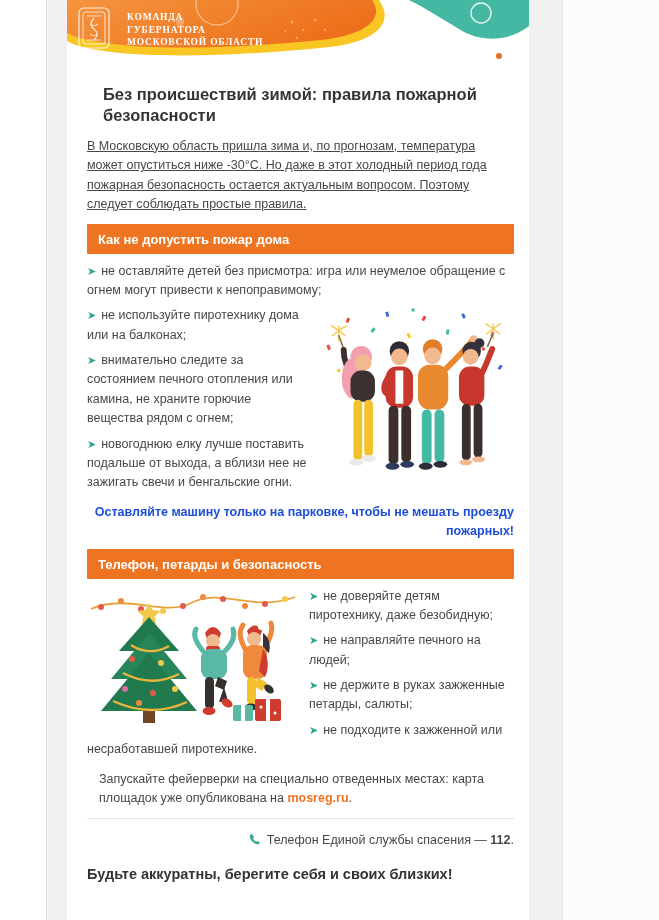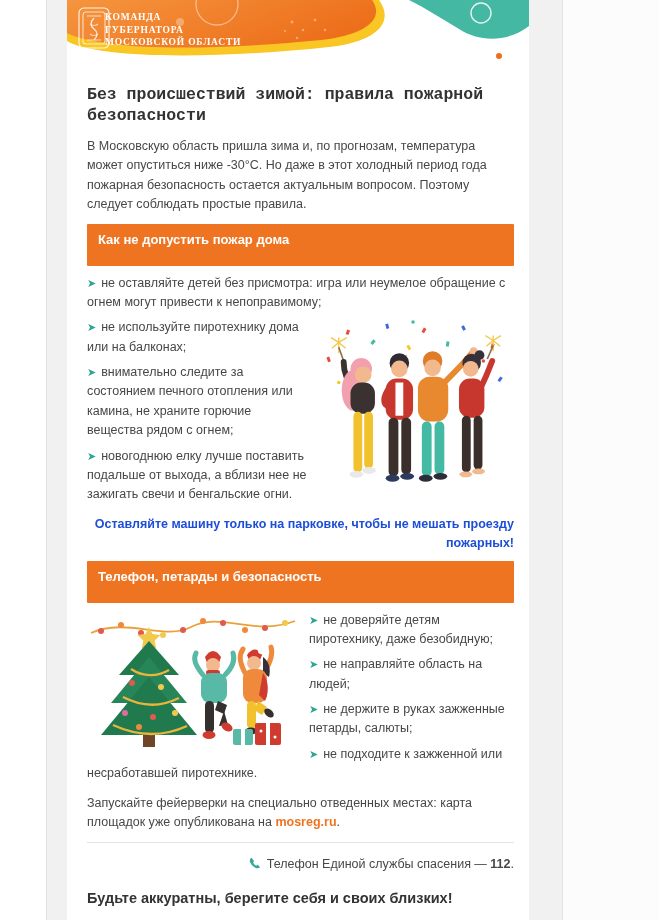--- a/index.html
+++ b/index.html
@@ -9,38 +9,38 @@
   .gutter-left-white { width:47px; background:#fff; border-right:1px solid #e2e2e2; }
   .gutter-left-gray  { width:20px; background:#f1f1f1; }
   .gutter-right-gray { width:33px; background:#f1f1f1; }
   .gutter-right-white{ flex:1; background:#fcfcfc; border-left:1px solid #e5e5e5; }
 
   .card { width:462px; background:#fff; position:relative; display:flex; flex-direction:column; }
 
   
   .hdr { position:relative; width:462px; height:62px; flex:0 0 auto; }
   .hdr svg { display:block; }
-  .brand { position:absolute; top:11px; left:38px; color:#fff;
+  .brand { position:absolute; top:11px; left:60px; color:#fff;
            font-family:"Liberation Serif", serif; font-weight:bold;
            font-size:9.5px; line-height:1.32; letter-spacing:.8px; }
 
   
   .content { padding:20px 15px 0 20px; color:#474747; font-size:12.5px; line-height:1.55; }
-  h1.title { font-size:16.5px; line-height:1.3; color:#333; margin:2px 0 9px; font-weight:bold;font-family:Liberation Mono, monospace; }
-  p.intro { margin:10px 0 10px; }
+  h1.title { font-size:16.5px; line-height:1.3; color:#333; margin:2px 16px 9px; font-weight:bold; }
+  p.intro { margin:10px 0 10px;text-decoration:underline; }
   .banner { background:#ef7421; color:#fff; font-weight:bold; font-size:13px;
-            padding:6px 11px 15px; margin:2px 0 8px; border-radius:1px; }
+            padding:6px 11px 3px; margin:2px 0 8px; border-radius:1px; }
   .bullet { margin:0 0 6px; }
   .bullet .arrow { color:#2ea593; font-size:11px; margin-right:5px; }
   .wrap1 { overflow:visible; }
   .img-right { float:right; width:198px; height:172px; margin:0 0 2px 8px; }
   .img-left  { float:left;  width:212px; height:140px; margin:2px 10px 2px 0; }
   .clr { clear:both; }
   .note { font-weight:bold; color:#1d4ed8; margin:4px 0 8px;text-align:right; }
-  .outro { margin:4px 0 10px; }
+  .outro { margin:4px 12px 10px; }
   a.link { color:#ef7421; font-weight:bold; text-decoration:none; }
   hr.rule { border:none; border-top:1px solid #e3e3e3; margin:10px 0 12px; }
   .phone-line { margin:0 0 12px;text-align:right; }
   .phone-line svg { vertical-align:-2px; margin-right:6px; }
   .closing { font-size:14.5px; font-weight:bold; color:#333; margin:2px 0 14px; }
 </style>
 </head>
 <body>
 
 <div class="page">
@@ -257,21 +257,21 @@
           <g>
             <rect x="146" y="116" width="20" height="16" rx="2" fill="#57b9a6"></rect>
             <rect x="154" y="116" width="4" height="16" fill="#ffffff"></rect>
             <rect x="168" y="110" width="26" height="22" rx="2" fill="#cf3b2f"></rect>
             <rect x="179" y="110" width="4" height="22" fill="#ffffff"></rect>
             <circle cx="174" cy="118" r="1.5" fill="#ffffff"></circle>
               <circle cx="188" cy="124" r="1.5" fill="#ffffff"></circle>
           </g>
         </svg>
         <p class="bullet"><span class="arrow">➤</span><span>не доверяйте детям пиротехнику, даже безобидную;</span></p>
-        <p class="bullet"><span class="arrow">➤</span><span>не направляйте область на людей;</span></p>
+        <p class="bullet"><span class="arrow">➤</span><span>не направляйте печного на людей;</span></p>
         <p class="bullet"><span class="arrow">➤</span><span>не держите в руках зажженные петарды, салюты;</span></p>
         <p class="bullet"><span class="arrow">➤</span><span>не подходите к зажженной или несработавшей пиротехнике.</span></p>
         <div class="clr"></div>
       </div>
 
       <p class="outro"><span>Запускайте фейерверки на специально отведенных местах: карта площадок уже опубликована на </span><a class="link" href="#">mosreg.ru</a><span>.</span></p>
 
       <hr class="rule">
 
       <p class="phone-line">

